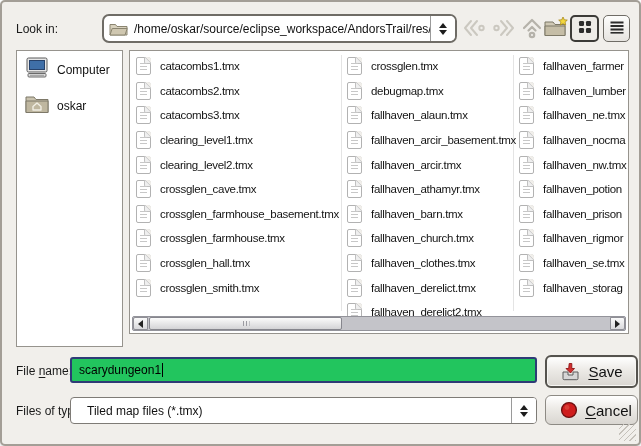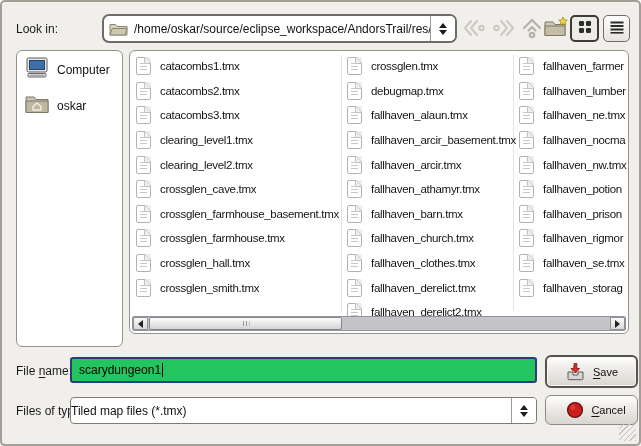--- a/index.html
+++ b/index.html
@@ -4,33 +4,33 @@
 <style>
   html,body{margin:0;padding:0;background:#ffffff;font-family:"Liberation Sans","DejaVu Sans",sans-serif;}
   *{box-sizing:border-box;}
   .dialog{position:relative;width:641px;height:446px;background:#f1efeb;border:2px solid #a39e96;border-radius:5px;overflow:hidden;box-shadow:0 1px 3px rgba(0,0,0,.2);}
   .lbl{position:absolute;font-size:12px;color:#1a1a1a;white-space:nowrap;}
   .mn{text-decoration:underline;text-underline-offset:2px;}
 
   
   .combo{position:absolute;background:#fff;display:flex;align-items:center;overflow:hidden;}
   .combo.lookin{left:100px;top:12px;width:355px;height:29px;border:2px solid #6f6c66;border-radius:7px;padding-left:5px;}
-  .combo.type{left:68px;top:395px;width:467px;height:27px;border:1px solid #7e7b76;border-radius:4px;padding-left:0;}
+  .combo.type{left:68px;top:395px;width:467px;height:27px;border:1px solid #7e7b76;border-radius:4px;padding-left:16px;}
   .combo .ctext{font-size:12px;color:#111;white-space:nowrap;overflow:hidden;}
   .spin{margin-left:auto;align-self:stretch;width:25px;border-left:1px solid #9a9a9a;display:flex;flex-direction:column;align-items:center;justify-content:center;gap:2px;background:#fff;flex:none;}
   .tri-up{width:0;height:0;border-left:4px solid transparent;border-right:4px solid transparent;border-bottom:5px solid #1d1d1d;}
   .tri-dn{width:0;height:0;border-left:4px solid transparent;border-right:4px solid transparent;border-top:5px solid #1d1d1d;}
 
   
   .flaticon{position:absolute;width:26px;height:26px;display:flex;align-items:center;justify-content:center;}
   .tbtn{position:absolute;display:flex;align-items:center;justify-content:center;background:linear-gradient(#fdfdfc,#e6e4e0);border:1px solid #6f6c66;border-radius:5px;}
   .tbtn.active{border:2px solid #3c3b38;background:#edebe7;}
 
   
-  .pane{position:absolute;background:#fff;border:1px solid #96938d;border-radius:6px;overflow:hidden;}
+  .pane{position:absolute;background:#fff;border:1px solid #96938d;border-radius:0;overflow:hidden;}
   .sidebar{left:14px;top:48px;width:107px;height:297px;}
   .side-item{display:flex;align-items:center;gap:8px;padding:6px 4px 6px 8px;font-size:12px;color:#111;}
   .filepane{left:127px;top:48px;width:500px;height:284px;}
   .fcol{position:absolute;top:3px;}
   .fitem{display:flex;align-items:center;gap:9px;height:24.6px;cursor:default;}
   .fname{font-size:11.5px;letter-spacing:-0.3px;color:#141414;white-space:nowrap;}
   .vsep{position:absolute;top:4px;bottom:22px;width:1px;background:#e4e4e4;}
 
   
   .doc{position:relative;width:15px;height:18px;background:#fff;border:1px solid #b2b2b2;border-radius:2px 3px 2px 2px;flex:none;}
@@ -46,21 +46,21 @@
   .arr-r{width:0;height:0;border-top:4px solid transparent;border-bottom:4px solid transparent;border-left:5px solid #222;}
   .thumb{position:absolute;left:16px;top:0;bottom:0;width:193px;background:linear-gradient(#fbfbfb,#d4d4d6);border:1px solid #86868d;border-radius:2px;}
   .thumb::after{content:"";position:absolute;left:50%;top:3px;bottom:3px;width:7px;transform:translateX(-50%);background:repeating-linear-gradient(90deg,#9b9ba1 0 1px,transparent 1px 3px);}
 
   
   .field{position:absolute;left:68px;top:355px;width:467px;height:26px;background:#22c55e;border:2px solid #2e3b76;border-radius:3px;display:flex;align-items:center;padding-left:7px;}
   .field .ftext{font-size:12px;color:#000;}
   .caret{width:1px;height:14px;background:#000;margin-left:1px;}
 
   
-  .btn{position:absolute;left:543px;width:93px;display:flex;align-items:center;justify-content:center;gap:7px;font-size:11px;color:#111;background:linear-gradient(#ffffff,#eceae6 45%,#d9d6d1);border:1px solid #8d8a84;border-radius:6px;cursor:default;}
+  .btn{position:absolute;left:543px;width:93px;display:flex;align-items:center;justify-content:center;gap:7px;font-size:15px;color:#111;background:linear-gradient(#ffffff,#eceae6 45%,#d9d6d1);border:1px solid #8d8a84;border-radius:6px;cursor:default;}
   .btn.save{top:353px;height:33px;border:2px solid #55534e;box-shadow:inset 0 0 0 1px #f6f5f2;}
   .btn.cancel{top:393px;height:30px;padding-left:9px;}
 
   .grip{position:absolute;right:3px;bottom:3px;width:17px;height:17px;background:repeating-linear-gradient(135deg,transparent 0 3px,#c6c2bb 3px 4px);}
 </style>
 </head>
 <body>
 
 <div class="dialog">
 

